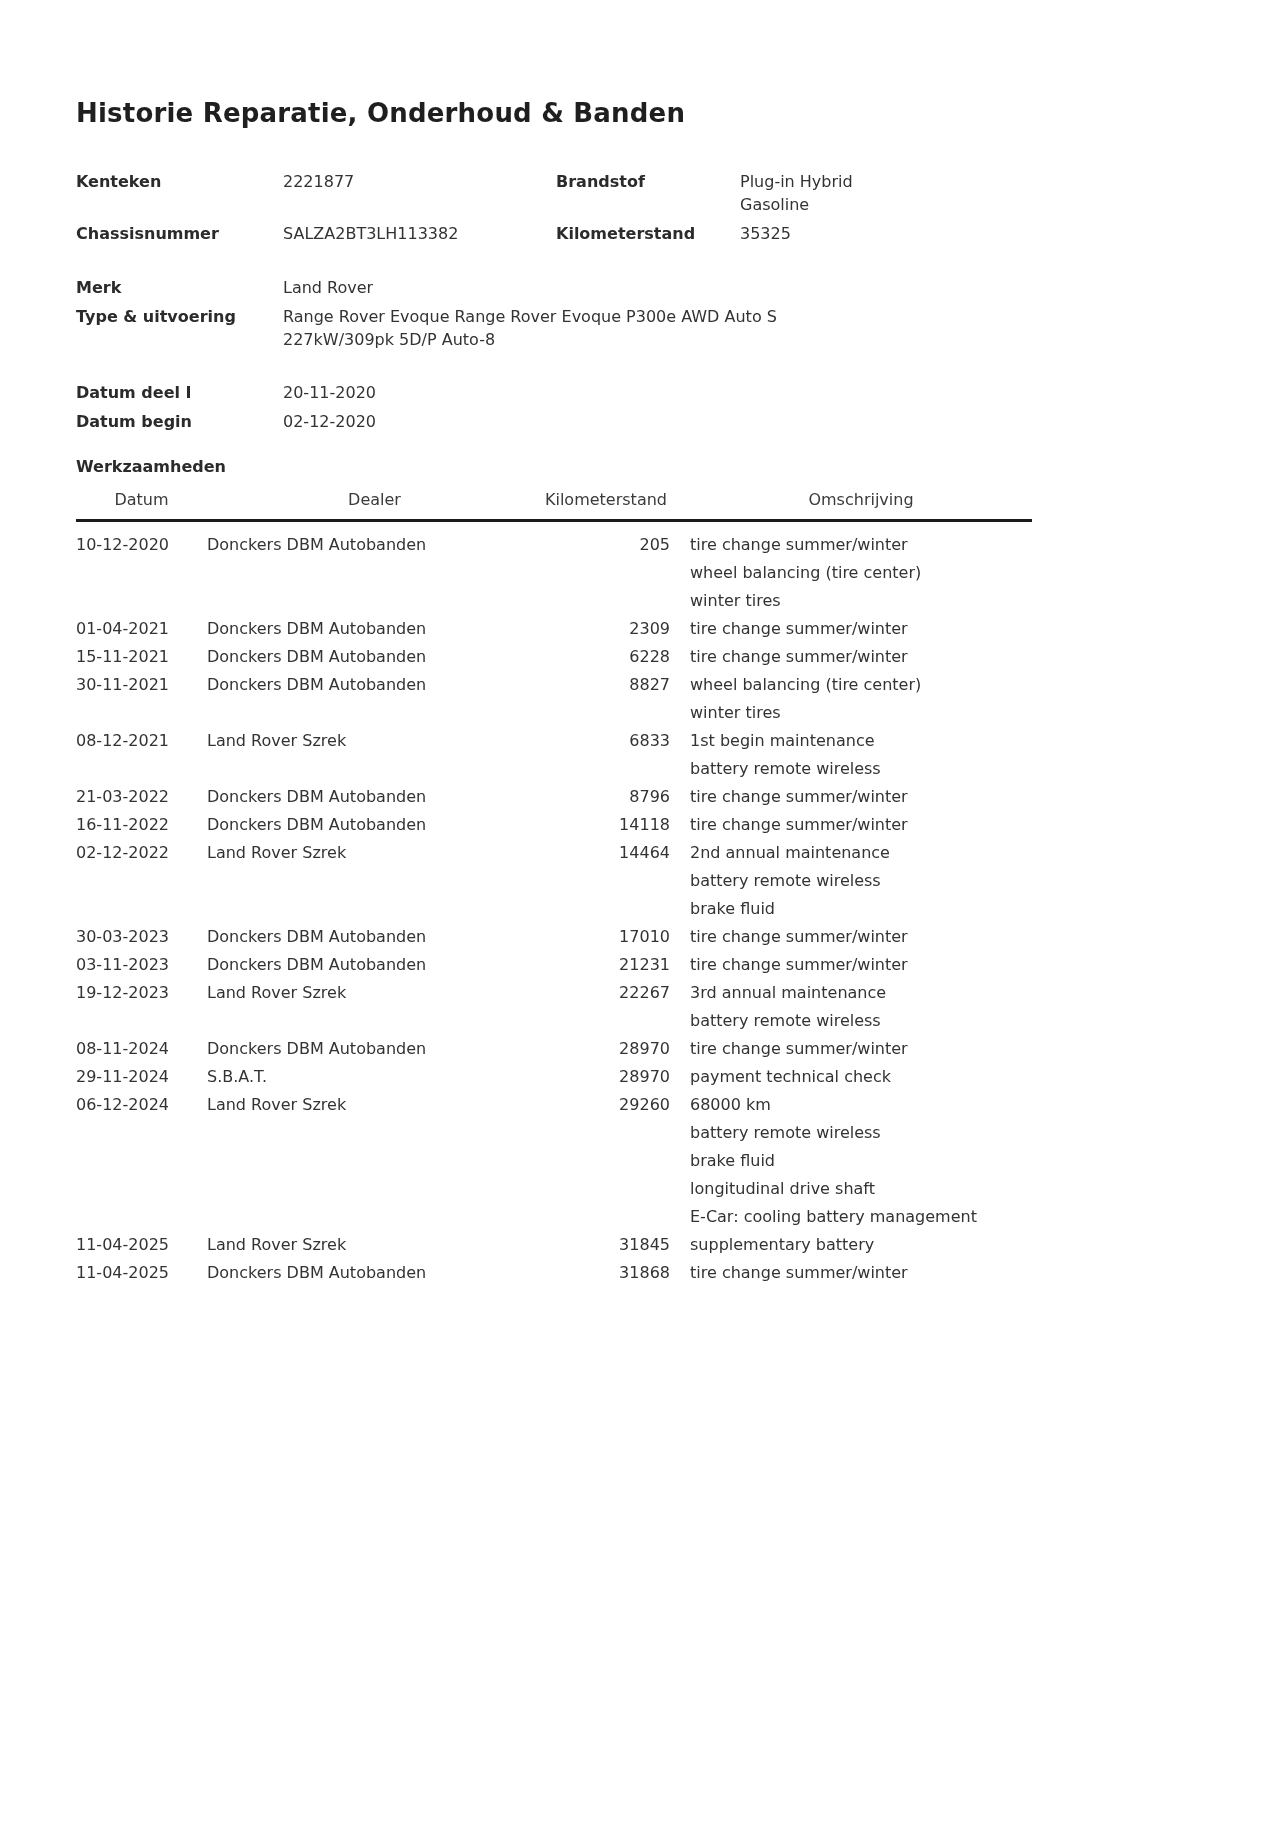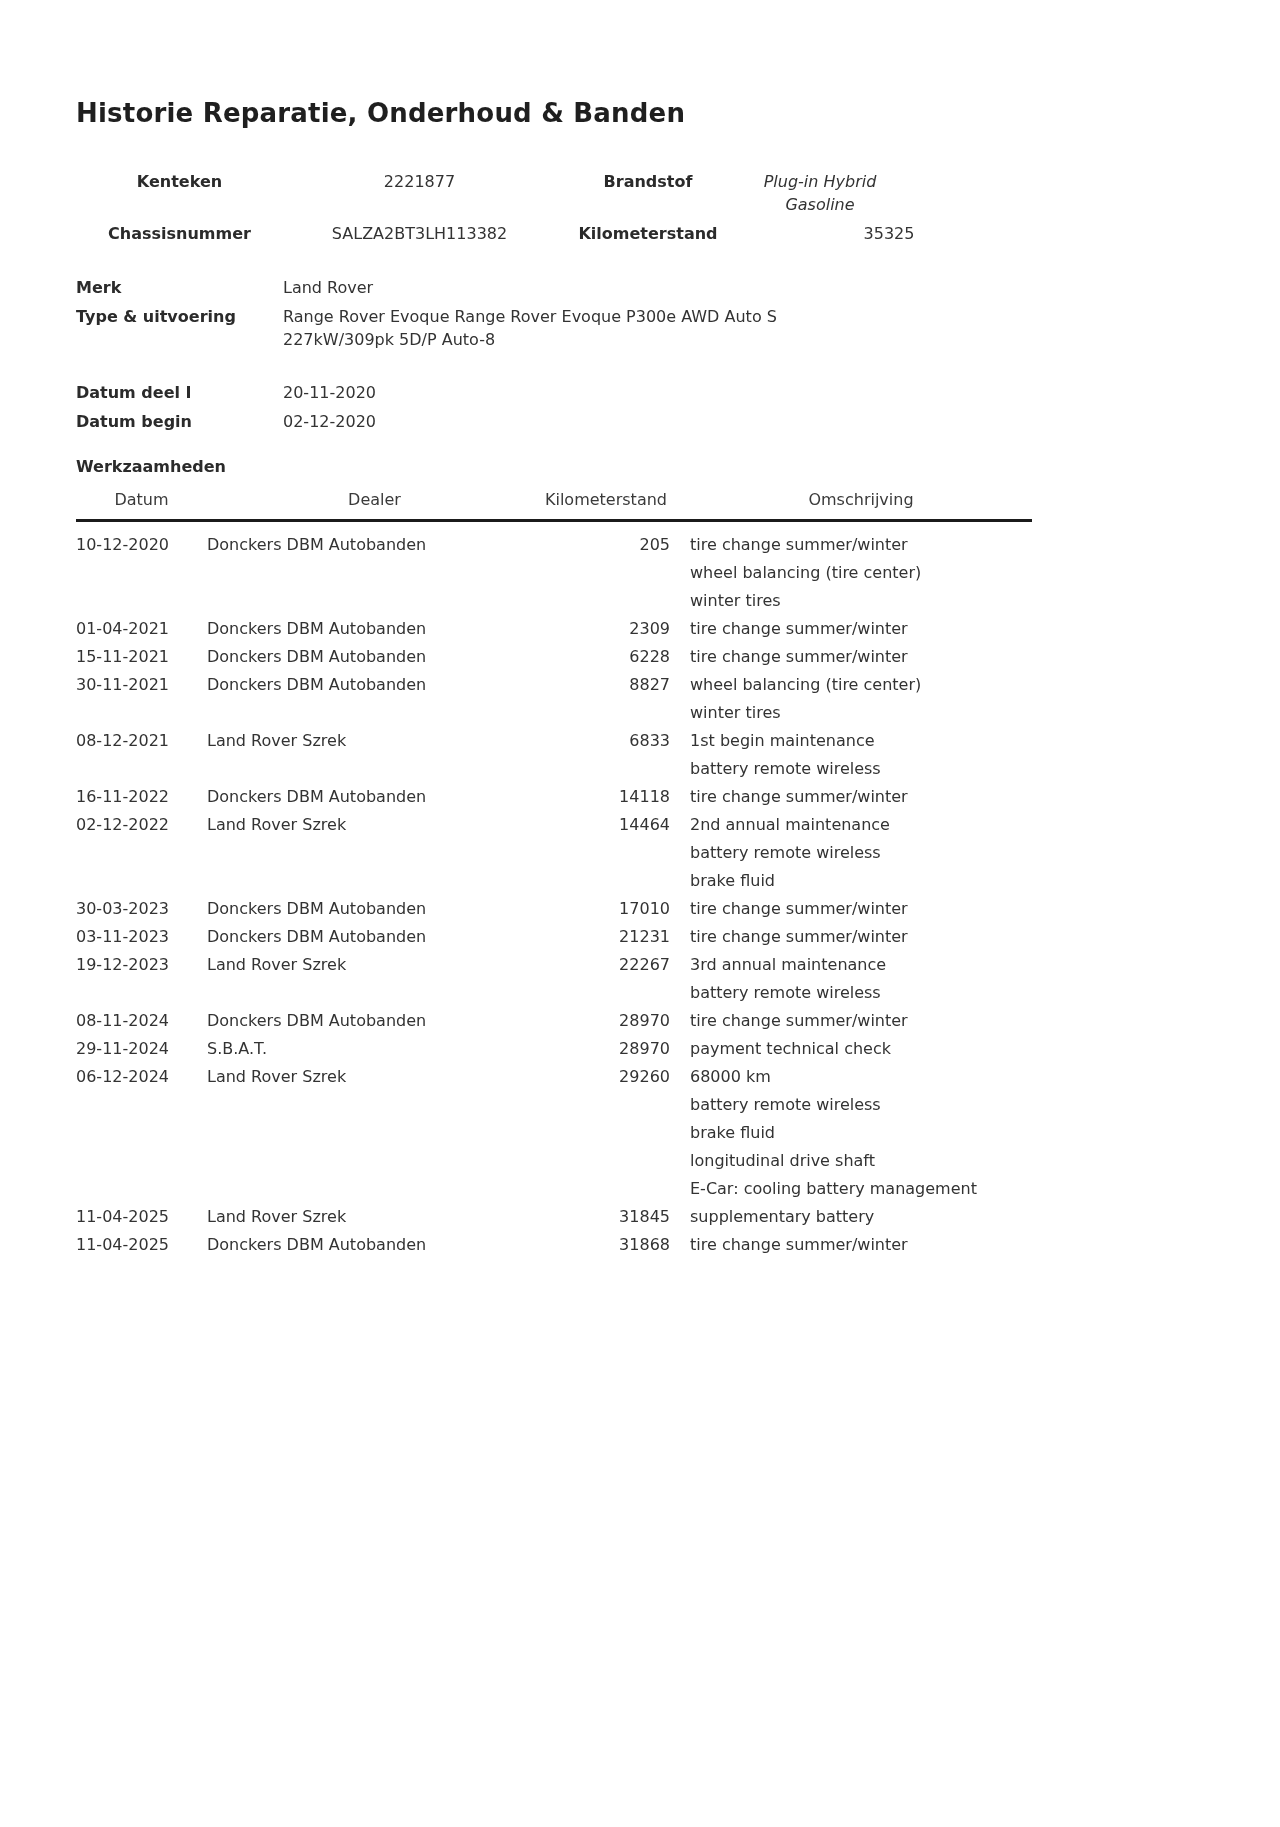--- a/index.html
+++ b/index.html
@@ -23,26 +23,26 @@
     letter-spacing: 0.2px;
   }
   .info-block {
     display: grid;
     font-size: 16px;
     line-height: 23px;
     row-gap: 6px;
   }
   .info-block.cols-4 { grid-template-columns: 207px 273px 184px 1fr; }
   .info-block.cols-2 { grid-template-columns: 207px 1fr; }
-  .block-1 { margin-bottom: 31px; text-align: center; }
+  .block-1 { margin-bottom: 31px; }
   .block-2 { margin-bottom: 30px; }
   .block-3 { margin-bottom: 24px; }
   .info-label { font-weight: bold; color: #2b2b2b; }
   .info-value { color: #333333; white-space: pre-line; }
-  .info-value.narrow { max-width: 160px; font-style: italic; }
+  .info-value.narrow { max-width: 160px; }
   .section-title {
     font-size: 16px;
     font-weight: bold;
     color: #2b2b2b;
     margin: 0 0 12px 0;
   }
   table.history {
     border-collapse: collapse;
     width: 956px;
     font-size: 16px;
@@ -167,20 +167,26 @@
           <td class="col-km">6833</td>
           <td class="col-om">1st begin maintenance</td>
         </tr>
         <tr>
           <td class="col-datum"></td>
           <td class="col-dealer"></td>
           <td class="col-km"></td>
           <td class="col-om">battery remote wireless</td>
         </tr>
         <tr>
+          <td class="col-datum">21-03-2022</td>
+          <td class="col-dealer">Donckers DBM Autobanden</td>
+          <td class="col-km">8796</td>
+          <td class="col-om">tire change summer/winter</td>
+        </tr>
+        <tr>
           <td class="col-datum">16-11-2022</td>
           <td class="col-dealer">Donckers DBM Autobanden</td>
           <td class="col-km">14118</td>
           <td class="col-om">tire change summer/winter</td>
         </tr>
         <tr>
           <td class="col-datum">02-12-2022</td>
           <td class="col-dealer">Land Rover Szrek</td>
           <td class="col-km">14464</td>
           <td class="col-om">2nd annual maintenance</td>

